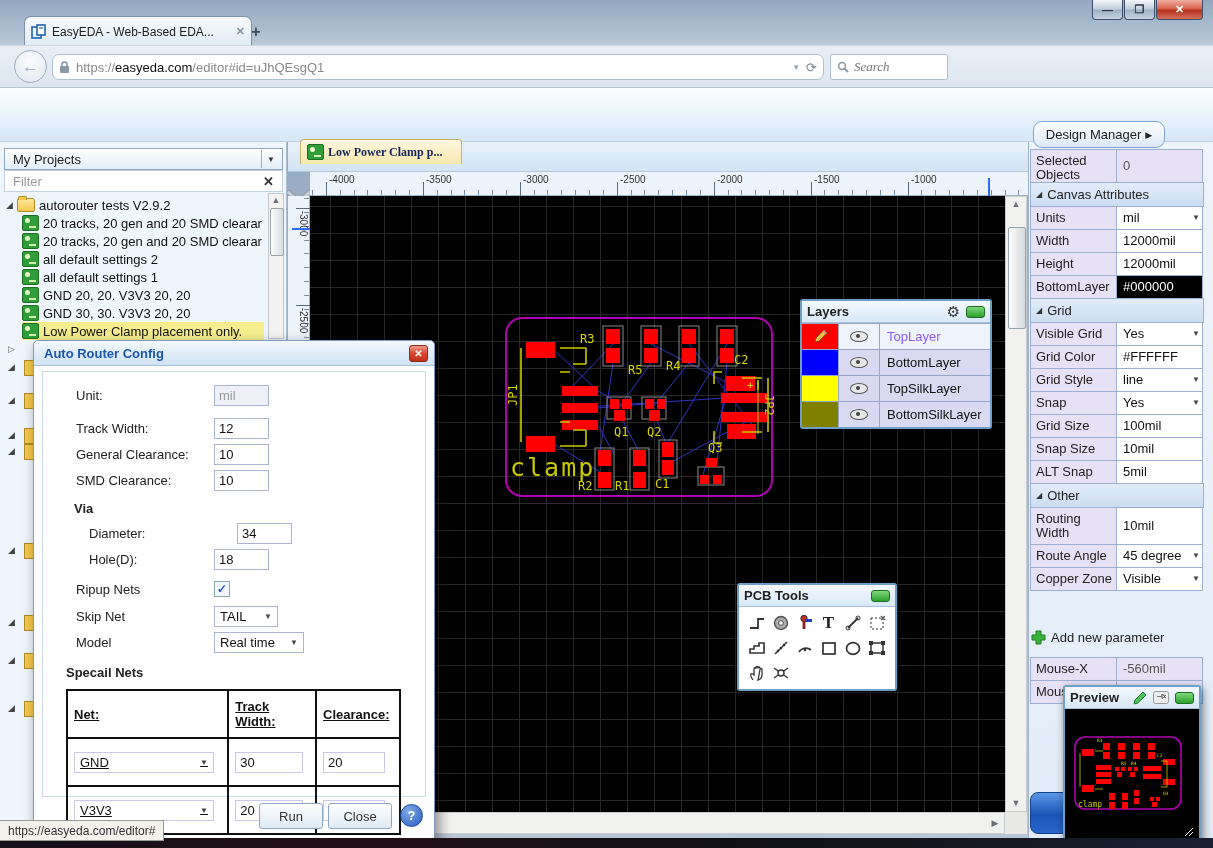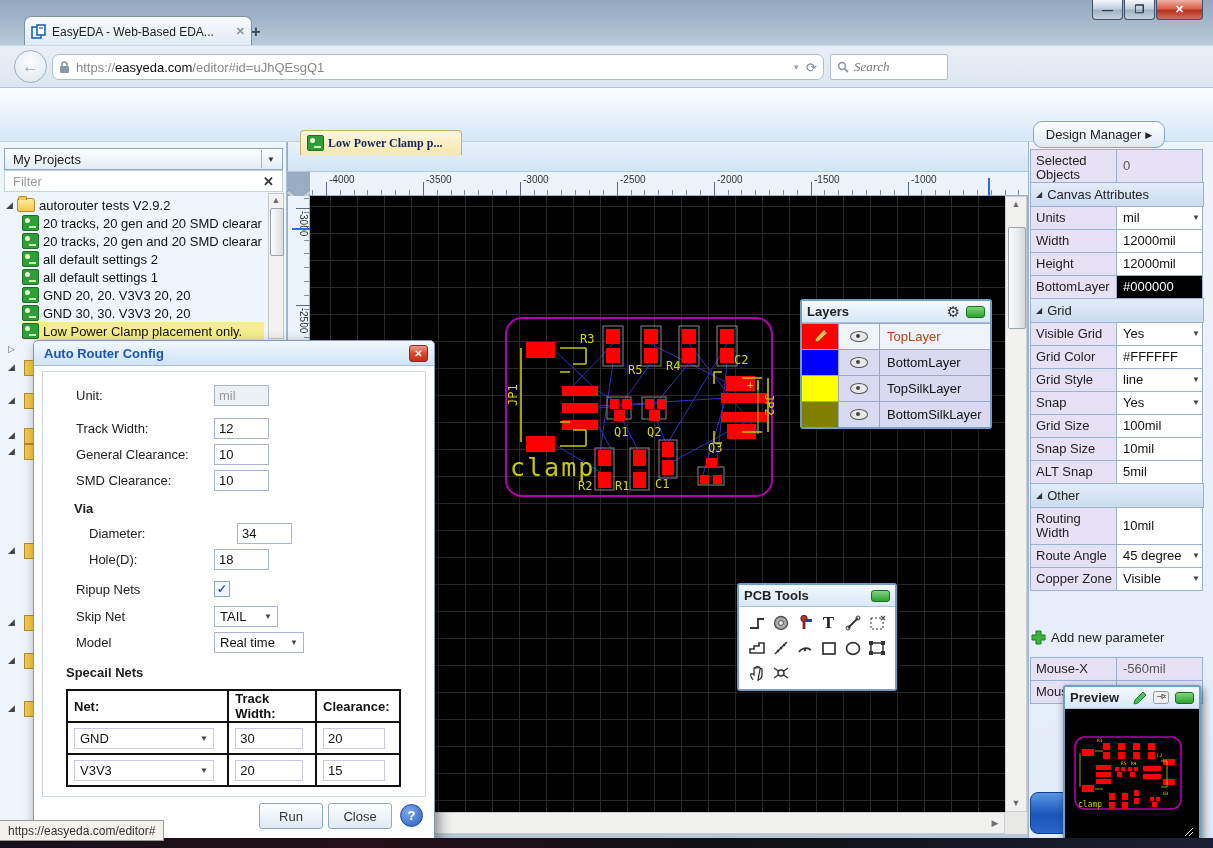--- a/index.html
+++ b/index.html
@@ -59,21 +59,21 @@
   .tri{font-size:9px;color:#444;}
   .pcbfile{width:15px;height:14px;background:#2f9e38;border:1px solid #1c6f22;border-radius:2px;position:relative;flex:none;}
   .pcbfile:before{content:"";position:absolute;left:2px;top:2px;width:5px;height:5px;border-radius:50%;background:#e8f6c8;}
   .pcbfile:after{content:"";position:absolute;right:2px;bottom:2px;width:7px;height:2px;background:#d6edb0;}
   .folder{width:16px;height:12px;background:linear-gradient(180deg,#ffe9a0,#f5c84c);border:1px solid #b08d2a;border-radius:2px 3px 2px 2px;position:relative;flex:none;}
   .folder:before{content:"";position:absolute;left:0;top:-3px;width:7px;height:3px;background:#f5c84c;border:1px solid #b08d2a;border-bottom:none;border-radius:2px 2px 0 0;}
   #treescroll{left:268px;top:193px;width:16px;height:146px;background:#f2f2f0;border:1px solid #c2c8ce;box-sizing:border-box;}
   #treethumb{left:1px;top:14px;width:12px;height:46px;border:1px solid #9aa2aa;border-radius:2px;background:linear-gradient(90deg,#fdfdfd,#d8dde2);}
   
   #docbar{left:288px;top:142px;width:740px;height:30px;background:linear-gradient(180deg,#e8f1fa,#d3e4f4);border-bottom:1px solid #b5c8da;box-sizing:border-box;}
-  #doctab{left:300px;top:130px;width:162px;height:25px;border:1px solid #c5b273;border-bottom:none;border-radius:4px 4px 0 0;
+  #doctab{left:300px;top:139px;width:162px;height:25px;border:1px solid #c5b273;border-bottom:none;border-radius:4px 4px 0 0;
     background:linear-gradient(180deg,#fdf7de,#f6e7ae);display:flex;align-items:center;gap:4px;padding:0 6px;box-sizing:border-box;}
   #doctab span{font-size:12px;font-weight:bold;color:#15265c;font-family:"Liberation Serif",serif;}
   #hruler{left:310px;top:172px;width:718px;height:24px;background:#edf3fb;border-bottom:1px solid #9fb2c6;box-sizing:border-box;
     background-image:repeating-linear-gradient(90deg,#7c8da0 0 1px,transparent 1px 13.85px);background-size:100% 6px;background-position:2px 18px;background-repeat:no-repeat;}
   .hmaj{top:10px;width:1px;height:14px;background:#5a6b7e;}
   .hlabel{top:2px;font-size:10px;color:#333;}
   #vruler{left:288px;top:196px;width:22px;height:616px;background:#edf3fb;border-right:1px solid #9fb2c6;box-sizing:border-box;
     background-image:repeating-linear-gradient(180deg,#7c8da0 0 1px,transparent 1px 13.85px);background-size:6px 100%;background-position:16px 2px;background-repeat:no-repeat;}
   .vmaj{left:8px;width:14px;height:1px;background:#5a6b7e;}
   .vlabel{left:3px;font-size:10px;color:#333;transform:rotate(90deg);transform-origin:center;white-space:nowrap;}
@@ -91,21 +91,21 @@
   .fpanel{border:2px solid #6f9fc6;border-radius:3px;background:#fff;box-shadow:2px 3px 8px rgba(0,0,0,.5);}
   .fpanel-h{height:22px;background:linear-gradient(180deg,#f4f9fe,#d7e8f7);border-bottom:1px solid #a8c0d8;
     display:flex;align-items:center;padding:0 5px;gap:6px;box-sizing:border-box;}
   .fpanel-h .t{font-size:13px;font-weight:bold;color:#222;flex:1;}
   .minbtn{width:17px;height:10px;border:1px solid #1d6f1d;border-radius:3px;background:linear-gradient(180deg,#7ed87e,#2ca02c);}
   #layers{left:800px;top:299px;width:188px;}
   .lrow{display:flex;height:25px;border-top:1px solid #9aa6c8;}
   .lswatch{width:36px;border-right:1px solid #9aa6c8;display:flex;align-items:center;justify-content:center;}
   .leye{width:40px;border-right:1px solid #9aa6c8;background:#d9d9f2;display:flex;align-items:center;justify-content:center;}
   .lname{flex:1;background:#d9d9f2;display:flex;align-items:center;padding-left:7px;font-size:13px;color:#111;}
-  .lrow.sel .lname{background:#eef3fc;color:#c2410c;}
+  .lrow.sel .lname{background:#eef3fc;color:#8b5cf6;}
   .eye{width:16px;height:9px;border:1px solid #555;border-radius:50%;position:relative;background:#e8e8e8;}
   .eye:before{content:"";position:absolute;left:5px;top:2px;width:4px;height:4px;border-radius:50%;background:#444;}
   #pcbtools{left:737px;top:583px;width:156px;}
   #pcbtools .body{background:#fff;padding:4px 2px 4px 6px;display:flex;flex-wrap:wrap;gap:1px;}
   .tool{width:23px;height:24px;display:flex;align-items:center;justify-content:center;}
   
   #rightpanel{left:1028px;top:142px;width:185px;height:706px;background:linear-gradient(180deg,#eef4fb,#e2ecf8);border-left:1px solid #9fb4cc;box-sizing:border-box;}
   #dmbtn{left:1033px;top:121px;width:130px;height:25px;border:1px solid #7fa4d4;border-radius:9px;
     background:linear-gradient(180deg,#feffff,#dde9f6);display:flex;align-items:center;justify-content:center;gap:4px;font-size:13px;color:#222;}
   #attrs{left:1030px;top:150px;width:174px;}
@@ -131,21 +131,21 @@
   #dlg-close{width:17px;height:15px;border:1px solid #8a2a1a;border-radius:3px;background:linear-gradient(180deg,#f09a8a,#d84830 50%,#c03018);
     color:#fff;font-size:10px;font-weight:bold;display:flex;align-items:center;justify-content:center;}
   #dlg-inner{position:absolute;left:8px;top:30px;width:382px;height:424px;border:1px solid #cdd8e6;}
   .drow{position:absolute;display:flex;align-items:center;font-size:13px;color:#222;}
   .dinput{height:19px;border:1px solid #a9b4d0;font-size:13px;color:#111;padding:0 4px;font-family:"Liberation Sans",sans-serif;background:#fff;box-sizing:content-box;}
   .dinput.dis{background:#eef0f8;color:#999;}
   .dselect{height:21px;border:1px solid #a9b4d0;background:#fff;display:flex;align-items:center;justify-content:space-between;
     font-size:13px;color:#111;padding:0 5px;box-sizing:border-box;}
   .dbold{font-weight:bold;}
   #snets-table{position:absolute;left:32px;top:348px;width:335px;border:2px solid #111;border-collapse:collapse;}
-  #snets-table td{border:2px solid #111;font-size:13px;color:#111;padding:0 6px;height:30px;}
+  #snets-table td{border:2px solid #111;font-size:13px;color:#111;padding:8px 6px;height:30px;text-decoration:underline;}
   #snets-table tr.hd td{font-weight:bold;height:20px;}
   .dbtn{position:absolute;width:62px;height:24px;border:1px solid #8fa8c8;border-radius:3px;
     background:linear-gradient(180deg,#fdfeff,#dfeaf5);font-size:13px;color:#333;display:flex;align-items:center;justify-content:center;}
   #helpbtn{position:absolute;width:21px;height:21px;border-radius:50%;background:radial-gradient(circle at 35% 30%,#7fa8e8,#2b5fc0);
     border:1px solid #1d4aa0;color:#fff;font-weight:bold;font-size:13px;display:flex;align-items:center;justify-content:center;}
   
   #statustip{left:0px;top:820px;height:19px;background:#f2f1ec;border:1px solid #9a9a94;border-left:none;
     display:flex;align-items:center;padding:0 8px;font-size:12px;color:#333;z-index:60;}
   #bottomstrip{left:0;top:838px;width:1213px;height:10px;background:linear-gradient(90deg,#16101a,#241018 30%,#101014 60%,#1a2030);z-index:55;}
   .silk{font-family:"DejaVu Sans Mono",monospace;}

